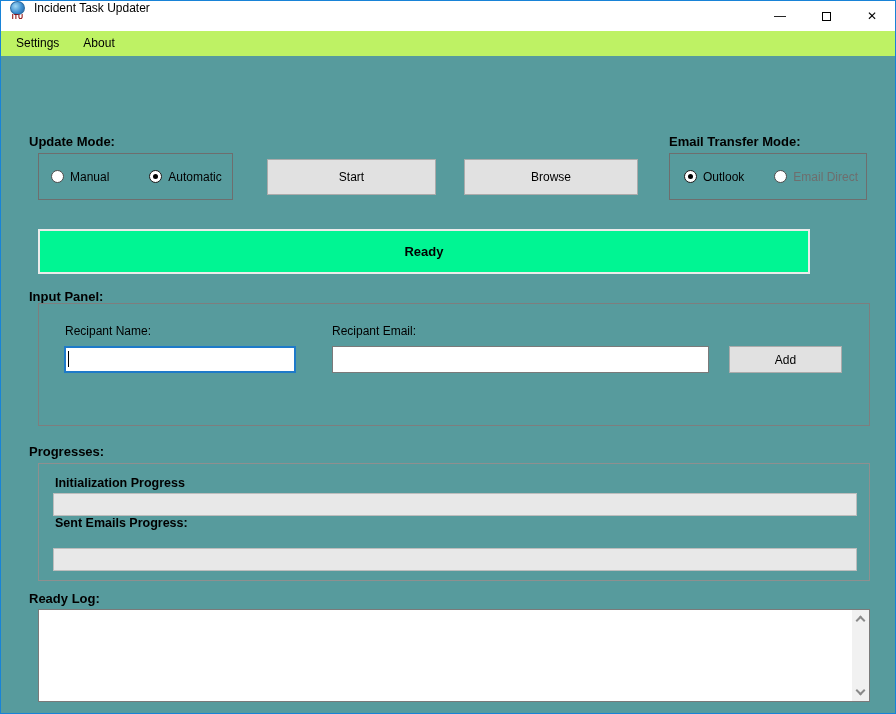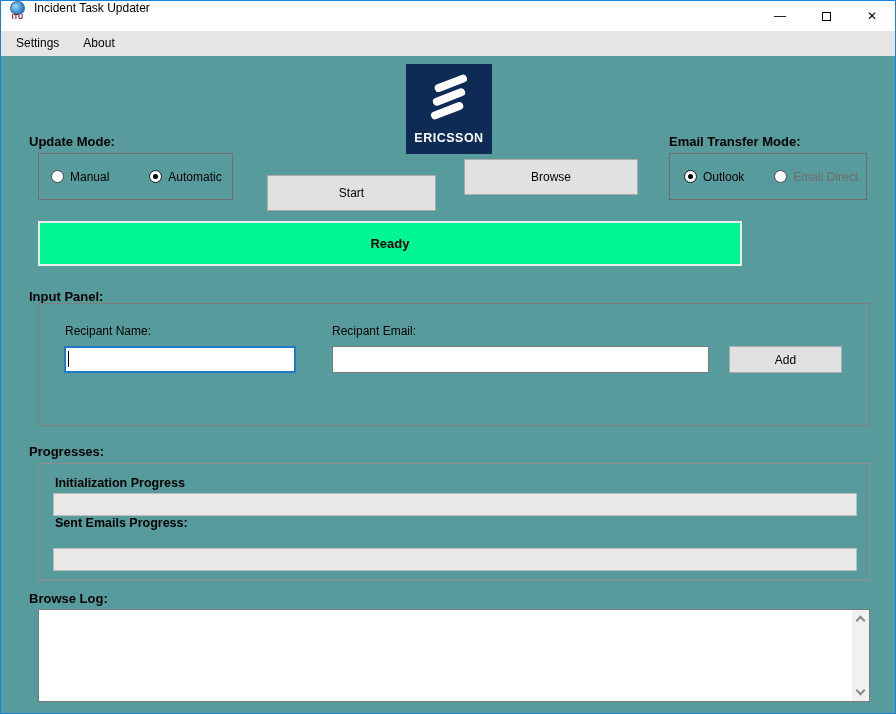--- a/index.html
+++ b/index.html
@@ -46,21 +46,21 @@
     display: flex; align-items: center; justify-content: center;
     font-size: 12px; color: #000; cursor: default;
   }
   .maximize-box {
     width: 9px; height: 9px; border: 1px solid #000; background: transparent;
   }
 
   
   .menubar {
     position: absolute; left: 0; top: 30px; right: 0; height: 25px;
-    background: #e5e5e5;
+    background: #bef264;
     display: flex; align-items: center;
   }
   .menu-item {
     padding: 0 12px; font-size: 12px; color: #000; line-height: 25px;
   }
   .menu-item:first-child { margin-left: 3px; }
 
   
   .client {
     position: absolute; left: 0; top: 55px; right: 0; bottom: 0;
@@ -110,34 +110,34 @@
   .radio-label { margin-left: 6px; font-size: 12px; color: #000; }
   .radio-label.disabled { color: #6E6E6E; }
 
   
   .btn {
     background: #E1E1E1; border: 1px solid #ABABAB;
     font-size: 12px; color: #000;
     display: flex; align-items: center; justify-content: center;
     font-family: "Liberation Sans", sans-serif;
   }
-  .btn-start  { left: 266px; top: 174px; width: 169px; height: 36px; }
+  .btn-start  { left: 266px; top: 158px; width: 169px; height: 36px; }
   .btn-browse { left: 463px; top: 158px; width: 174px; height: 36px; }
 
   
   .lbl-email { left: 668px; top: 133px; }
   .grp-email {
     left: 668px; top: 152px; width: 198px; height: 47px;
     border: 1px solid #6E6E6E;
     display: flex; align-items: center; padding-left: 14px; gap: 30px;
   }
 
   
   .status-banner {
-    left: 37px; top: 220px; width: 704px; height: 45px;
+    left: 37px; top: 228px; width: 772px; height: 45px;
     background: #00F593;
     border: 2px solid #EBEBEB;
     display: flex; align-items: center; justify-content: center;
   }
   .status-banner span { font-size: 13px; font-weight: 700; color: #000; }
 
   
   .lbl-input { left: 28px; top: 288px; }
   .grp-input {
     left: 37px; top: 302px; width: 832px; height: 123px;
@@ -239,28 +239,20 @@
     </div>
   </div>
 
   <div class="menubar">
     <span class="menu-item">Settings</span>
     <span class="menu-item">About</span>
   </div>
 
   <div class="client"></div>
 
-  <div class="abs logo">
-    <div class="slashes">
-      <div class="slash s1"></div>
-      <div class="slash s2"></div>
-      <div class="slash s3"></div>
-    </div>
-    <div class="brand">ERICSSON</div>
-  </div>
 
   <div class="abs group-label lbl-update">Update Mode:</div>
   <div class="abs grp-update">
     <div class="radio-opt">
       <span class="radio-circle"></span>
       <span class="radio-label">Manual</span>
     </div>
     <div class="radio-opt">
       <span class="radio-circle checked">
           <span class="radio-dot"></span>
@@ -308,21 +300,21 @@
     <span class="prog-label lbl-bar1">Initialization Progress</span>
     <div class="prog-bar bar1">
       <div class="prog-fill" style="width: 0%;"></div>
     </div>
     <span class="prog-label lbl-bar2">Sent Emails Progress:</span>
     <div class="prog-bar bar2">
       <div class="prog-fill" style="width: 0%;"></div>
     </div>
   </div>
 
-  <div class="abs group-label lbl-errlog">Browse Log:</div>
+  <div class="abs group-label lbl-errlog">Ready Log:</div>
   <div class="abs errorlog">
     <textarea style=""></textarea>
     <div class="scrollbar">
       <div class="scroll-arrow up">
         <span class="chev u"></span>
       </div>
       <div class="scroll-arrow down">
         <span class="chev d"></span>
       </div>
     </div>

